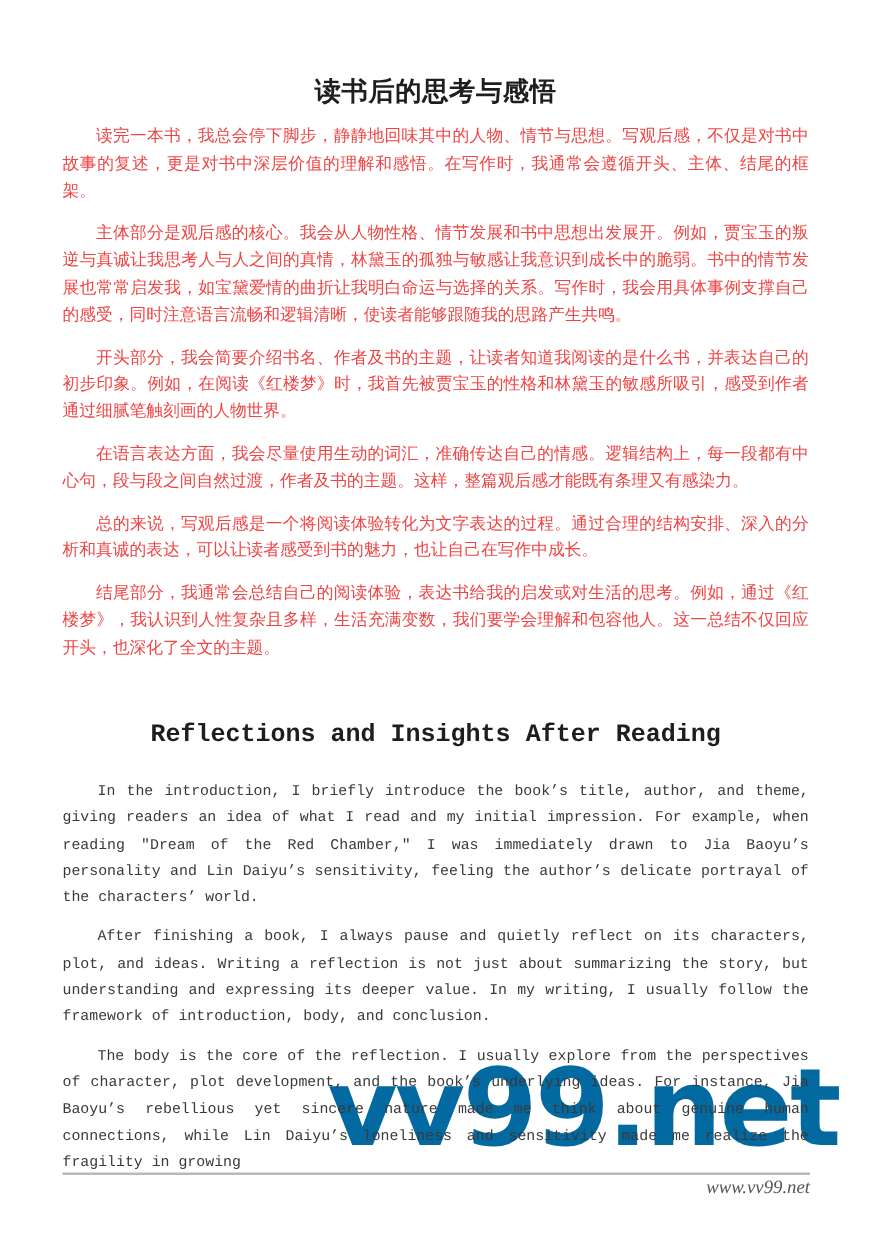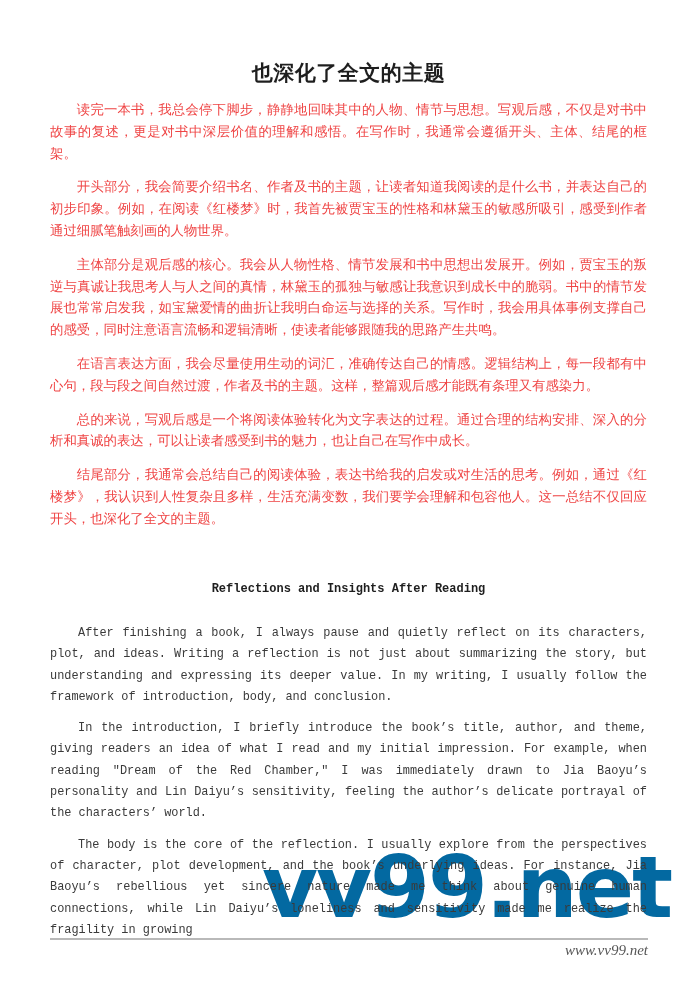--- a/index.html
+++ b/index.html
@@ -19,21 +19,21 @@
     font-family: "DejaVu Sans", sans-serif; font-weight: bold; font-size: 21px; line-height: 30px;
     color: #1e1e1e; letter-spacing: 0.5px;
   }
   .zh-body { position: absolute; left: 0; top: 99px; width: 597px; }
   .zh-body p {
     margin: 0 0 12px 0; font-family: "DejaVu Serif", serif; font-size: 13.4px; line-height: 21.8px;
     text-align: justify; text-indent: 2em; color: #ef4444;
   }
   .en-title {
     position: absolute; left: 0; top: 575px; width: 597px; text-align: center;
-    font-family: "Liberation Mono", monospace; font-weight: bold; font-size: 12px; line-height: 28px;
+    font-family: "Liberation Mono", monospace; font-weight: bold; font-size: 20px; line-height: 28px;
     color: #1e1e1e;
   }
   .en-body { position: absolute; left: 0; top: 623px; width: 597px; }
   .en-body p {
     margin: 0 0 10px 0; font-family: "Liberation Mono", monospace; font-size: 11.9px; line-height: 21.3px;
     text-align: justify; text-indent: 28px; color: #3a3a3a;
   }
   .footer-rule {
     position: absolute; left: 50px; top: 938px; width: 598px; height: 0; border-top: 2px solid #b9b9b9;
   }
@@ -43,35 +43,35 @@
     color: #555;
   }
 </style>
 </head>
 <body>
 
 <div class="page">
   <div class="watermark">vv99.net</div>
 
   <div class="content">
-    <h1 class="zh-title" style="margin:0;">也深化了全文的主题</h1>
+    <h1 class="zh-title" style="margin:0;">读书后的思考与感悟</h1>
 
     <div class="zh-body">
       <p>读完一本书，我总会停下脚步，静静地回味其中的人物、情节与思想。写观后感，不仅是对书中故事的复述，更是对书中深层价值的理解和感悟。在写作时，我通常会遵循开头、主体、结尾的框架。</p>
+      <p>主体部分是观后感的核心。我会从人物性格、情节发展和书中思想出发展开。例如，贾宝玉的叛逆与真诚让我思考人与人之间的真情，林黛玉的孤独与敏感让我意识到成长中的脆弱。书中的情节发展也常常启发我，如宝黛爱情的曲折让我明白命运与选择的关系。写作时，我会用具体事例支撑自己的感受，同时注意语言流畅和逻辑清晰，使读者能够跟随我的思路产生共鸣。</p>
       <p>开头部分，我会简要介绍书名、作者及书的主题，让读者知道我阅读的是什么书，并表达自己的初步印象。例如，在阅读《红楼梦》时，我首先被贾宝玉的性格和林黛玉的敏感所吸引，感受到作者通过细腻笔触刻画的人物世界。</p>
-      <p>主体部分是观后感的核心。我会从人物性格、情节发展和书中思想出发展开。例如，贾宝玉的叛逆与真诚让我思考人与人之间的真情，林黛玉的孤独与敏感让我意识到成长中的脆弱。书中的情节发展也常常启发我，如宝黛爱情的曲折让我明白命运与选择的关系。写作时，我会用具体事例支撑自己的感受，同时注意语言流畅和逻辑清晰，使读者能够跟随我的思路产生共鸣。</p>
       <p>在语言表达方面，我会尽量使用生动的词汇，准确传达自己的情感。逻辑结构上，每一段都有中心句，段与段之间自然过渡，作者及书的主题。这样，整篇观后感才能既有条理又有感染力。</p>
       <p>总的来说，写观后感是一个将阅读体验转化为文字表达的过程。通过合理的结构安排、深入的分析和真诚的表达，可以让读者感受到书的魅力，也让自己在写作中成长。</p>
       <p>结尾部分，我通常会总结自己的阅读体验，表达书给我的启发或对生活的思考。例如，通过《红楼梦》，我认识到人性复杂且多样，生活充满变数，我们要学会理解和包容他人。这一总结不仅回应开头，也深化了全文的主题。</p>
     </div>
 
     <h2 class="en-title" style="margin:0;">Reflections and Insights After Reading</h2>
 
     <div class="en-body">
+      <p>In the introduction, I briefly introduce the book’s title, author, and theme, giving readers an idea of what I read and my initial impression. For example, when reading "Dream of the Red Chamber," I was immediately drawn to Jia Baoyu’s personality and Lin Daiyu’s sensitivity, feeling the author’s delicate portrayal of the characters’ world.</p>
       <p>After finishing a book, I always pause and quietly reflect on its characters, plot, and ideas. Writing a reflection is not just about summarizing the story, but understanding and expressing its deeper value. In my writing, I usually follow the framework of introduction, body, and conclusion.</p>
-      <p>In the introduction, I briefly introduce the book’s title, author, and theme, giving readers an idea of what I read and my initial impression. For example, when reading "Dream of the Red Chamber," I was immediately drawn to Jia Baoyu’s personality and Lin Daiyu’s sensitivity, feeling the author’s delicate portrayal of the characters’ world.</p>
       <p>The body is the core of the reflection. I usually explore from the perspectives of character, plot development, and the book’s underlying ideas. For instance, Jia Baoyu’s rebellious yet sincere nature made me think about genuine human connections, while Lin Daiyu’s loneliness and sensitivity made me realize the fragility in growing</p>
     </div>
   </div>
 
   <div class="footer-rule"></div>
   <div class="footer-text">www.vv99.net</div>
 </div>
 
 </body></html>

